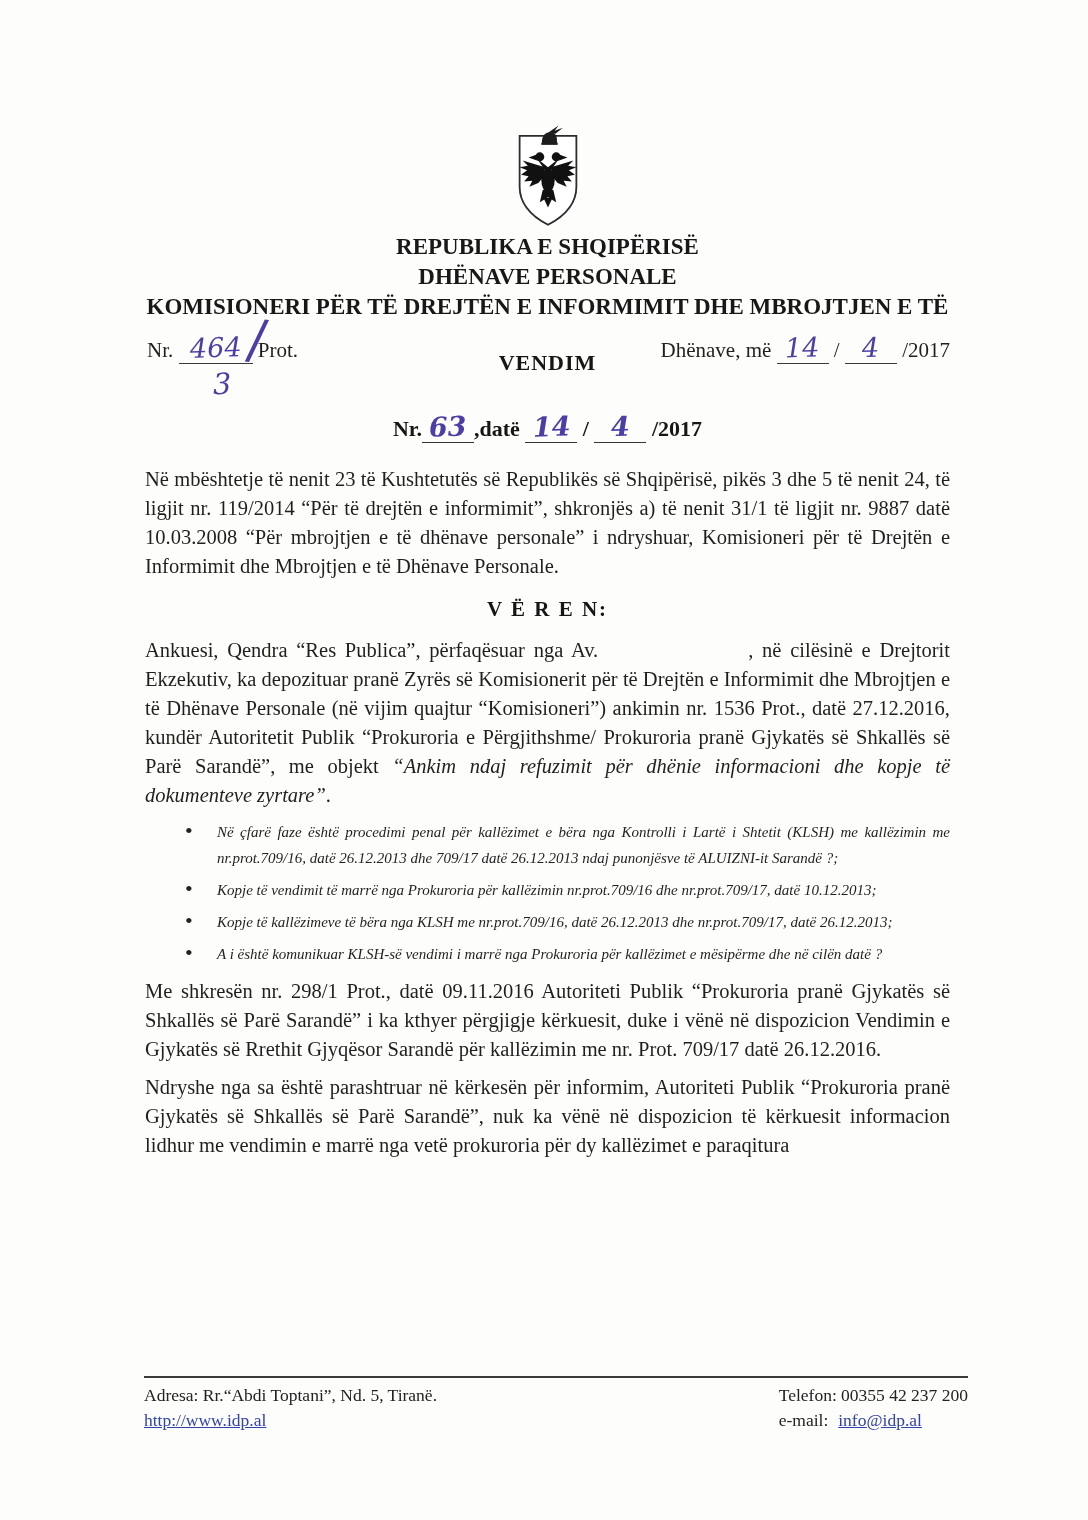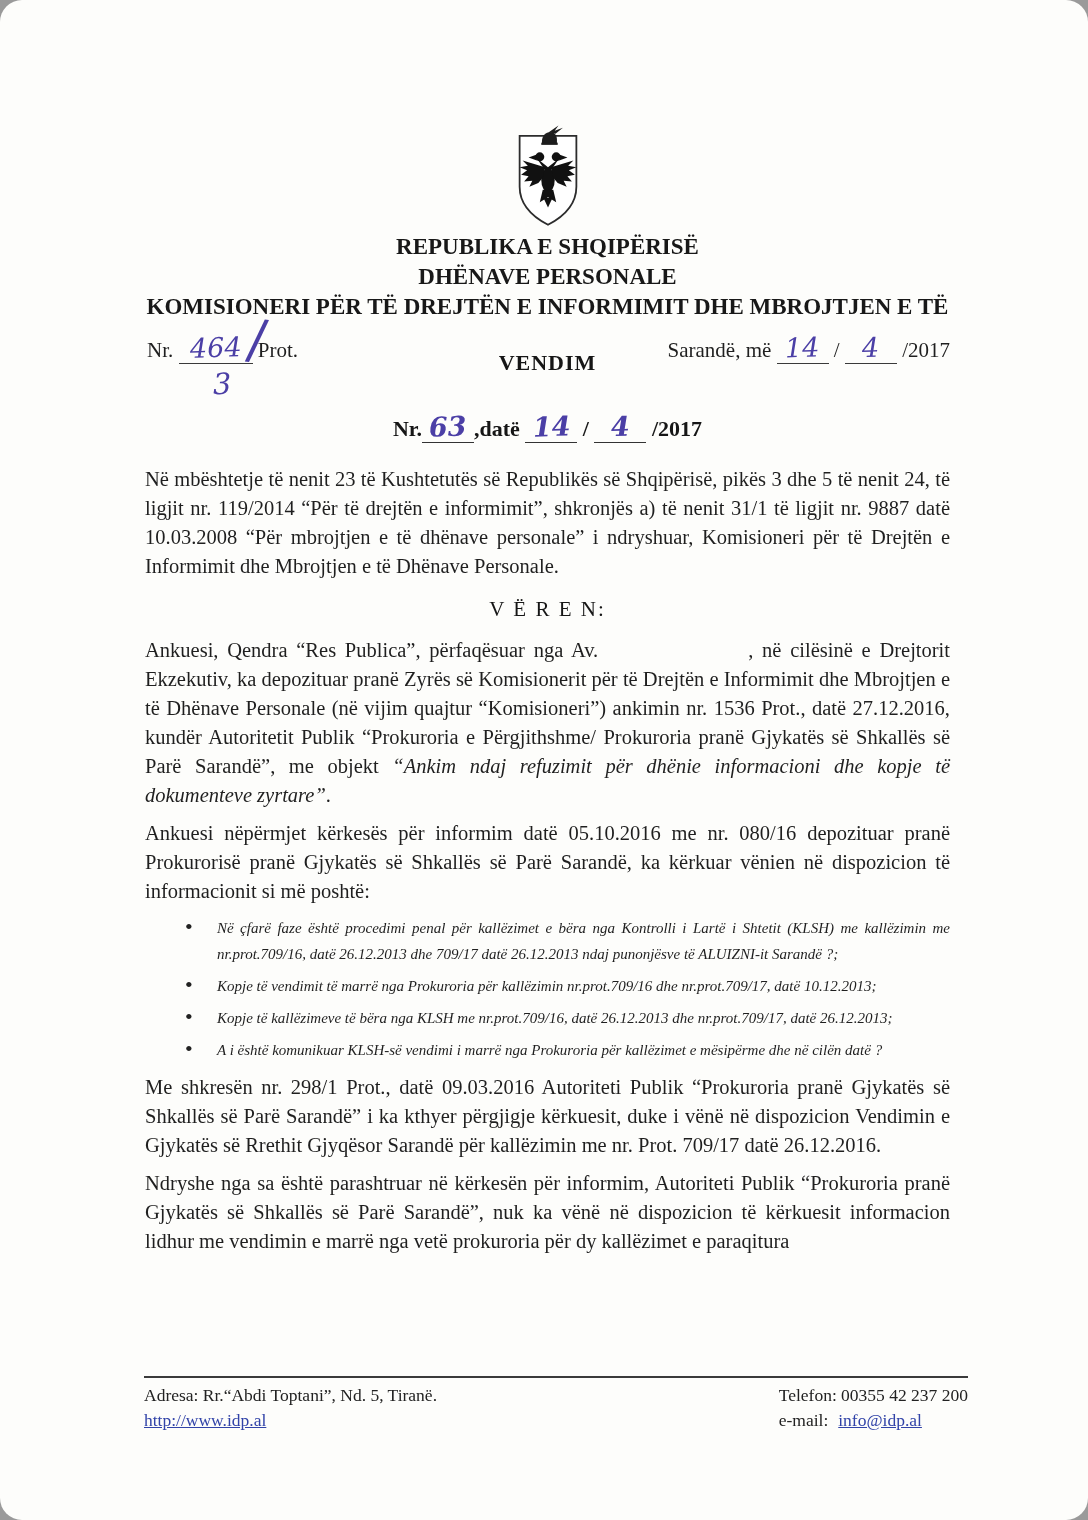--- a/index.html
+++ b/index.html
@@ -6,21 +6,20 @@
   .page{
     position:relative;
     width:1088px;height:1520px;
     margin:0 auto;
     background:#fdfdfb;
     overflow:hidden;
     font-family:"Liberation Serif", serif;
     color:#1f1f1f;
     box-sizing:border-box;
     padding:118px 138px 0 145px;
-    border-radius:22px;
   }
   
   .emblem-wrap{text-align:center;height:112px;}
   .emblem-wrap svg{display:inline-block;}
   
   .letterhead{text-align:center;font-weight:bold;font-size:23px;line-height:30px;color:#181818;margin-top:2px;}
   
   .proto{position:relative;height:76px;margin-top:14px;font-size:21px;}
   .proto-left{position:absolute;left:2px;top:2px;white-space:nowrap;}
   .proto-right{position:absolute;right:0;top:2px;white-space:nowrap;}
@@ -43,21 +42,21 @@
     font-size:54px;line-height:40px;transform:rotate(8deg);
     color:#4b3fa6;font-family:"DejaVu Serif", serif;
   }
   .hand-sub{position:absolute;left:66px;top:36px;font-size:29px;}
   
   .decision-line{text-align:center;font-weight:bold;font-size:22px;margin-top:4px;color:#161616;}
   .decision-line .slot{border-bottom:1.8px solid #333;}
   
   .body-text{font-size:20.5px;line-height:29px;text-align:justify;}
   .para{margin:0 0 9px 0;}
-  .veren{text-align:center;font-weight:normal;font-size:21px;letter-spacing:2px;margin:14px 0 12px 0;color:#161616;}
+  .veren{text-align:center;font-weight:bold;font-size:21px;letter-spacing:2px;margin:14px 0 12px 0;color:#161616;}
   .redact-gap{display:inline-block;width:150px;}
   .quote-italic{font-style:italic;}
   
   .bullet-list{margin:4px 0 10px 0;padding:0;}
   .bullet-item{
     position:relative;list-style:none;
     margin:0 0 6px 0;padding-left:72px;
     font-style:italic;font-size:15px;line-height:26px;text-align:justify;
   }
   .bullet-item::before{
@@ -117,21 +116,21 @@
     <span class="proto-left">
       <span>Nr.</span>
       <span class="slot slot-nr">
         <span class="hand">464</span>
         <span class="hand-big-slash">/</span>
       </span>
       <span>Prot.</span>
       <span class="hand hand-sub">3</span>
     </span>
     <span class="proto-right">
-      <span>Sarandë, më</span>
+      <span>Dhënave, më</span>
       <span class="slot slot-day"><span class="hand">14</span></span>
       <span>/</span>
       <span class="slot slot-mon"><span class="hand">4</span></span>
       <span>/2017</span>
     </span>
     <div class="vendim-title">VENDIM</div>
   </div>
 
   <div class="decision-line">
     <span>Nr.</span><span class="slot slot-day"><span class="hand">63</span></span><span>,datë</span>
@@ -142,30 +141,29 @@
   </div>
 
   <div class="body-text" style="margin-top:22px;">
 
     <p class="para">Në mbështetje të nenit 23 të Kushtetutës së Republikës së Shqipërisë,  pikës 3 dhe 5 të nenit 24, të ligjit nr. 119/2014 “Për të drejtën e informimit”, shkronjës a) të nenit 31/1 të ligjit nr. 9887 datë 10.03.2008 “Për mbrojtjen e të dhënave personale” i ndryshuar, Komisioneri për të Drejtën e Informimit dhe Mbrojtjen e të Dhënave Personale.</p>
 
     <div class="veren">V Ë R E N:</div>
 
     <p class="para"><span>Ankuesi, Qendra “Res Publica”, përfaqësuar nga Av.</span><span class="redact-gap"></span><span>, në cilësinë e Drejtorit Ekzekutiv, ka depozituar pranë Zyrës së Komisionerit për të Drejtën e Informimit dhe Mbrojtjen e të Dhënave Personale (në vijim quajtur “Komisioneri”) ankimin nr. 1536 Prot., datë 27.12.2016, kundër Autoritetit Publik “Prokuroria e Përgjithshme/ Prokuroria pranë Gjykatës së Shkallës së Parë Sarandë”, me objekt </span><span class="quote-italic">“Ankim ndaj refuzimit për dhënie informacioni dhe kopje të dokumenteve zyrtare”</span><span>.</span></p>
 
-    <p class="para">Ankuesi nëpërmjet kërkesës për informim datë 05.10.2016 me nr. 080/16 depozituar pranë Prokurorisë pranë Gjykatës së Shkallës së Parë Sarandë, ka kërkuar vënien në dispozicion të informacionit si më poshtë:</p>
 
     <ul class="bullet-list">
       <li class="bullet-item">Në çfarë faze është procedimi penal për kallëzimet e bëra nga Kontrolli i Lartë i Shtetit (KLSH) me kallëzimin me nr.prot.709/16, datë 26.12.2013 dhe 709/17 datë 26.12.2013 ndaj punonjësve të ALUIZNI-it Sarandë ?;</li>
       <li class="bullet-item">Kopje të vendimit të marrë nga Prokuroria për kallëzimin nr.prot.709/16 dhe nr.prot.709/17, datë 10.12.2013;</li>
       <li class="bullet-item">Kopje të kallëzimeve të bëra nga KLSH me nr.prot.709/16, datë 26.12.2013 dhe nr.prot.709/17, datë 26.12.2013;</li>
       <li class="bullet-item">A i është komunikuar KLSH-së vendimi i marrë nga Prokuroria për kallëzimet e mësipërme dhe në cilën datë ?</li>
     </ul>
 
-    <p class="para">Me shkresën nr. 298/1 Prot., datë 09.03.2016 Autoriteti Publik “Prokuroria pranë Gjykatës së Shkallës së Parë Sarandë” i ka kthyer përgjigje kërkuesit, duke i vënë në dispozicion Vendimin e Gjykatës së Rrethit Gjyqësor Sarandë për kallëzimin me  nr. Prot. 709/17 datë 26.12.2016.</p>
+    <p class="para">Me shkresën nr. 298/1 Prot., datë 09.11.2016 Autoriteti Publik “Prokuroria pranë Gjykatës së Shkallës së Parë Sarandë” i ka kthyer përgjigje kërkuesit, duke i vënë në dispozicion Vendimin e Gjykatës së Rrethit Gjyqësor Sarandë për kallëzimin me  nr. Prot. 709/17 datë 26.12.2016.</p>
 
     <p class="para">Ndryshe nga sa është parashtruar në kërkesën për informim, Autoriteti Publik “Prokuroria pranë Gjykatës së Shkallës së Parë Sarandë”, nuk ka vënë në dispozicion të kërkuesit informacion lidhur me vendimin e marrë nga vetë prokuroria për dy kallëzimet e paraqitura</p>
 
   </div>
 
   <div class="footer">
     <div>
       <div>Adresa: Rr.“Abdi Toptani”, Nd. 5, Tiranë.</div>
       <div><a href="#">http://www.idp.al</a></div>
     </div>

